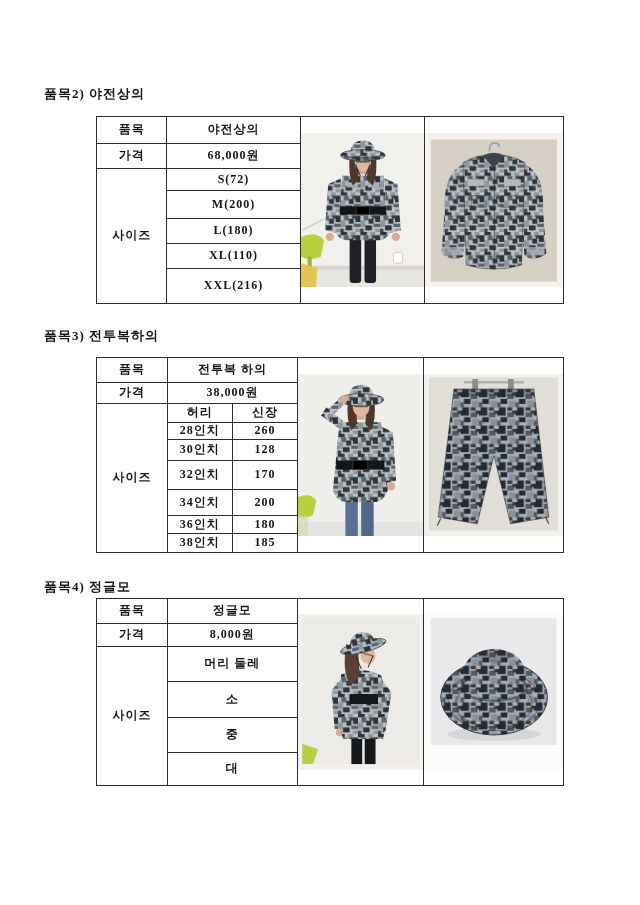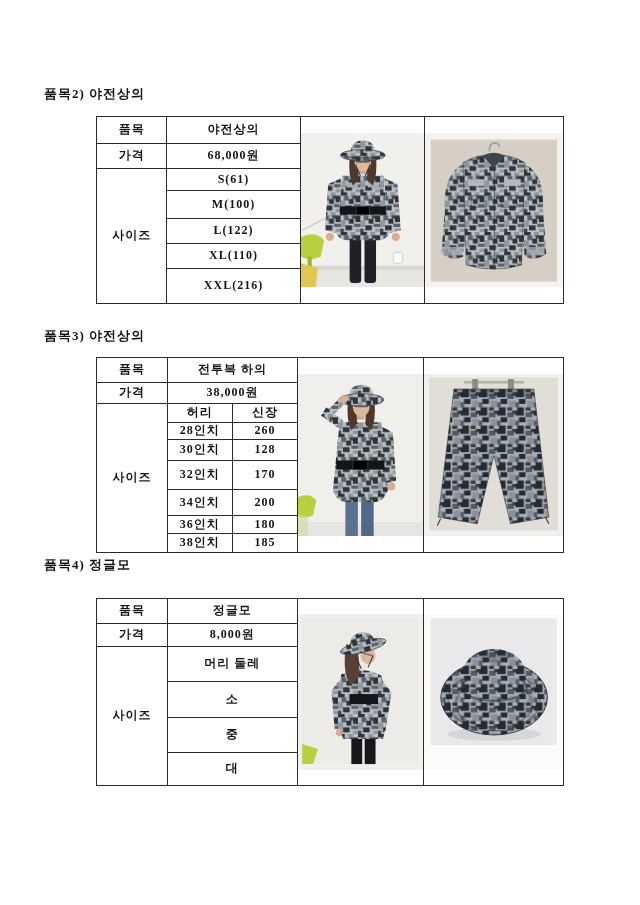--- a/index.html
+++ b/index.html
@@ -110,38 +110,38 @@
           <rect x="93" y="76" width="18" height="14" fill="none" stroke="#222a30" opacity="0.5"></rect>
         </svg>
       </td>
     </tr>
     <tr style="height:25px">
       <td>가격</td>
       <td>68,000원</td>
     </tr>
     <tr style="height:22px">
       <td rowspan="5">사이즈</td>
-      <td>S(61)</td>
+      <td>S(72)</td>
     </tr>
     <tr style="height:28px">
-          <td>M(100)</td>
+          <td>M(200)</td>
         </tr>
     <tr style="height:25px">
-          <td>L(122)</td>
+          <td>L(180)</td>
         </tr>
     <tr style="height:25px">
           <td>XL(110)</td>
         </tr>
     <tr style="height:35px">
           <td>XXL(216)</td>
         </tr>
   </tbody>
     </table>
 
-  <div class="heading" style="top:327px">품목3) 야전상의</div>
+  <div class="heading" style="top:327px">품목3) 전투복하의</div>
 
   <table class="spec" style="top:357px">
     <colgroup>
         <col style="width:82px">
         <col style="width:74px">
         <col style="width:74px">
         <col style="width:150px">
         <col style="width:167px">
       </colgroup>
     <tbody>
@@ -215,21 +215,21 @@
       <td>36인치</td>
       <td>180</td>
     </tr>
     <tr style="height:19px">
       <td>38인치</td>
       <td>185</td>
     </tr>
   </tbody>
     </table>
 
-  <div class="heading" style="top:556px">품목4) 정글모</div>
+  <div class="heading" style="top:578px">품목4) 정글모</div>
 
   <table class="spec" style="top:598px">
     <colgroup>
         <col style="width:82px">
         <col style="width:148px">
         <col style="width:150px">
         <col style="width:167px">
       </colgroup>
     <tbody>
         <tr style="height:25px">

